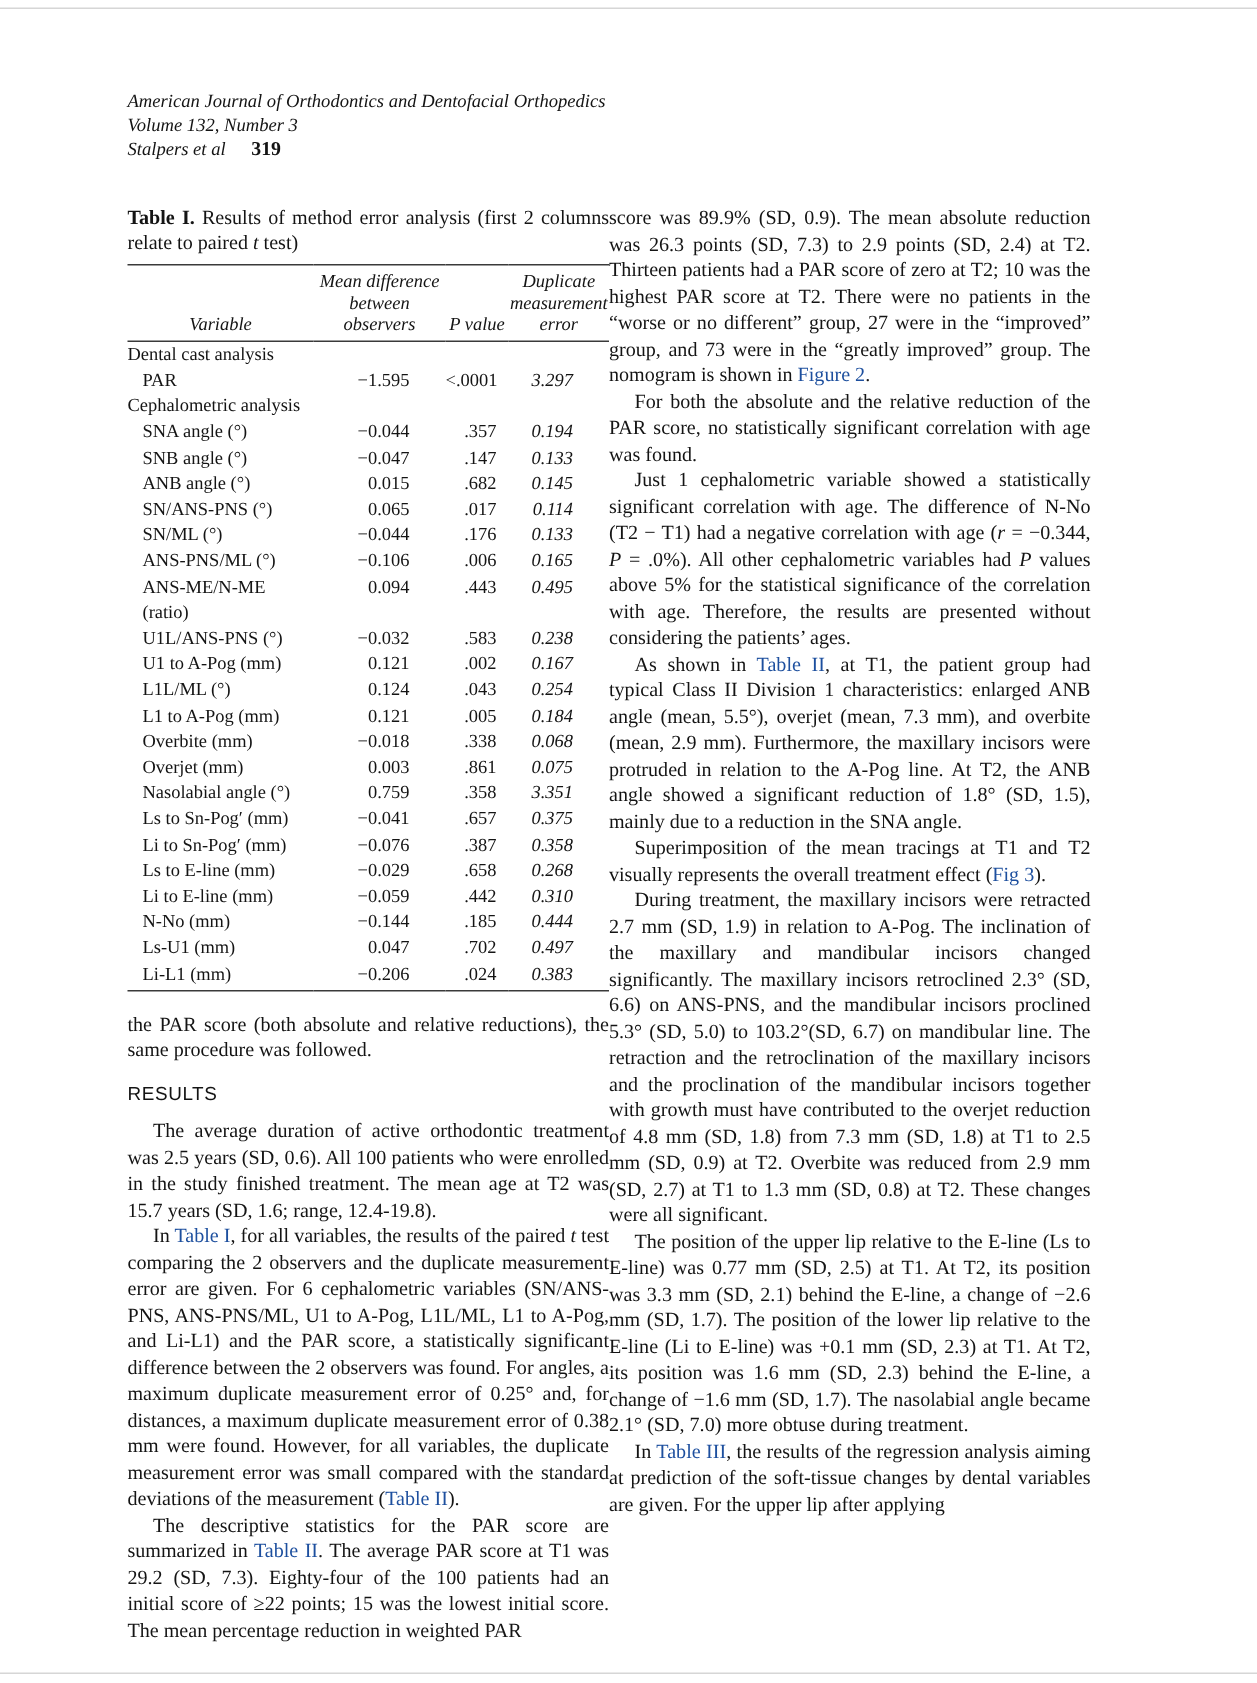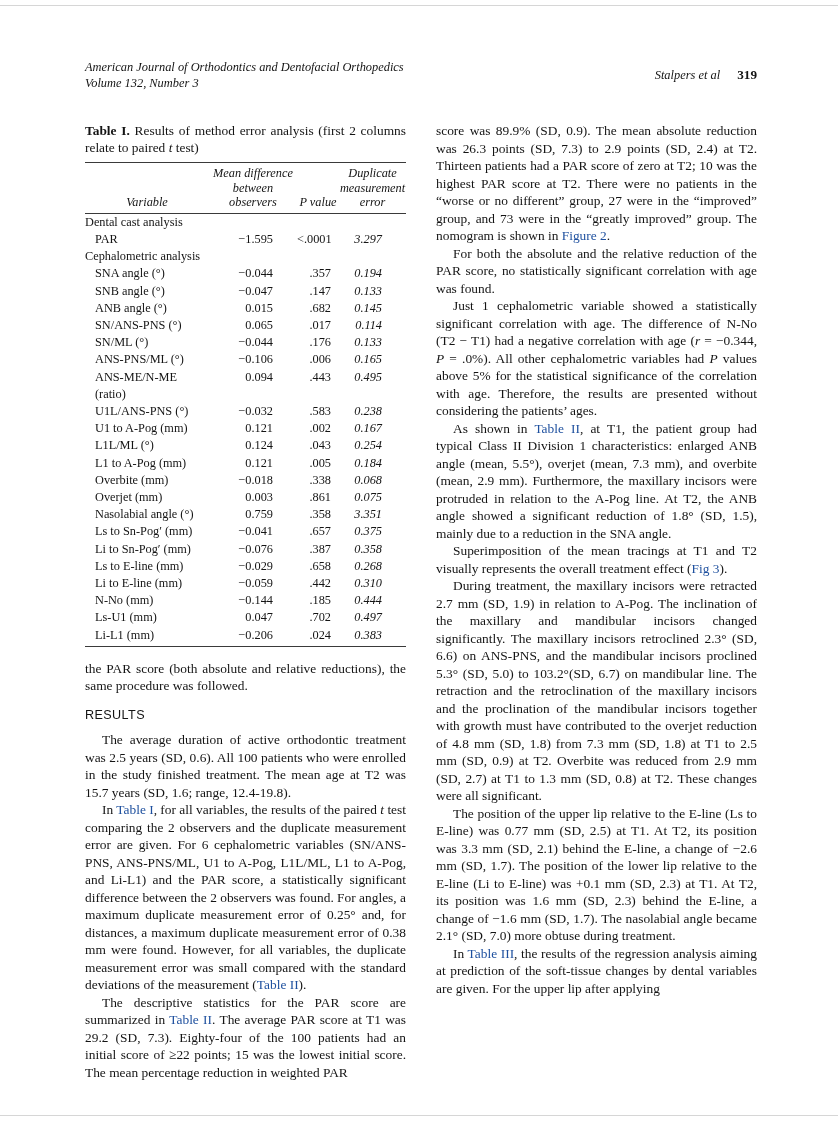--- a/index.html
+++ b/index.html
@@ -8,26 +8,26 @@
     width:838px; height:1122px; position:relative; overflow:hidden;
     font-family:"Liberation Serif", serif; color:#141414;
     -webkit-font-smoothing:antialiased;
   }
   .page-edge { position:absolute; left:0; right:0; height:1px; background:#d6d6d6; }
   .page-edge.top { top:5px; }
   .page-edge.bottom { top:1115px; }
 
   .running-head {
     position:absolute; left:85px; width:672px; top:60px;
-    display:flex; justify-content:space-between; align-items:center;
-    font-style:italic; font-size:12.4px; line-height:15.5px;
+    display:flex; justify-content:space-between; align-items:flex-start;
+    font-style:italic; font-size:12.4px; line-height:15.5px;flex-direction:column;
   }
   .running-head .pageno { font-style:normal; font-weight:bold; font-size:13.2px; margin-left:14px; }
 
-  .columns { position:absolute; left:85px; top:122px; width:672px; display:flex; gap:30px; }
+  .columns { position:absolute; left:85px; top:136px; width:672px; display:flex; }
   .col { width:321px; font-size:13.4px; line-height:17.5px; text-align:justify; }
 
   p { margin:0; }
   p.ind { text-indent:17px; }
   .xref { color:var(--link, #1d4f9e); text-decoration:none; cursor:pointer; }
   em { font-style:italic; }
 
   .caption { font-size:13.4px; line-height:17px; margin-bottom:6px; text-align:justify; }
 
   table.t1 { width:100%; border-collapse:collapse; table-layout:fixed; margin-bottom:13px; }

